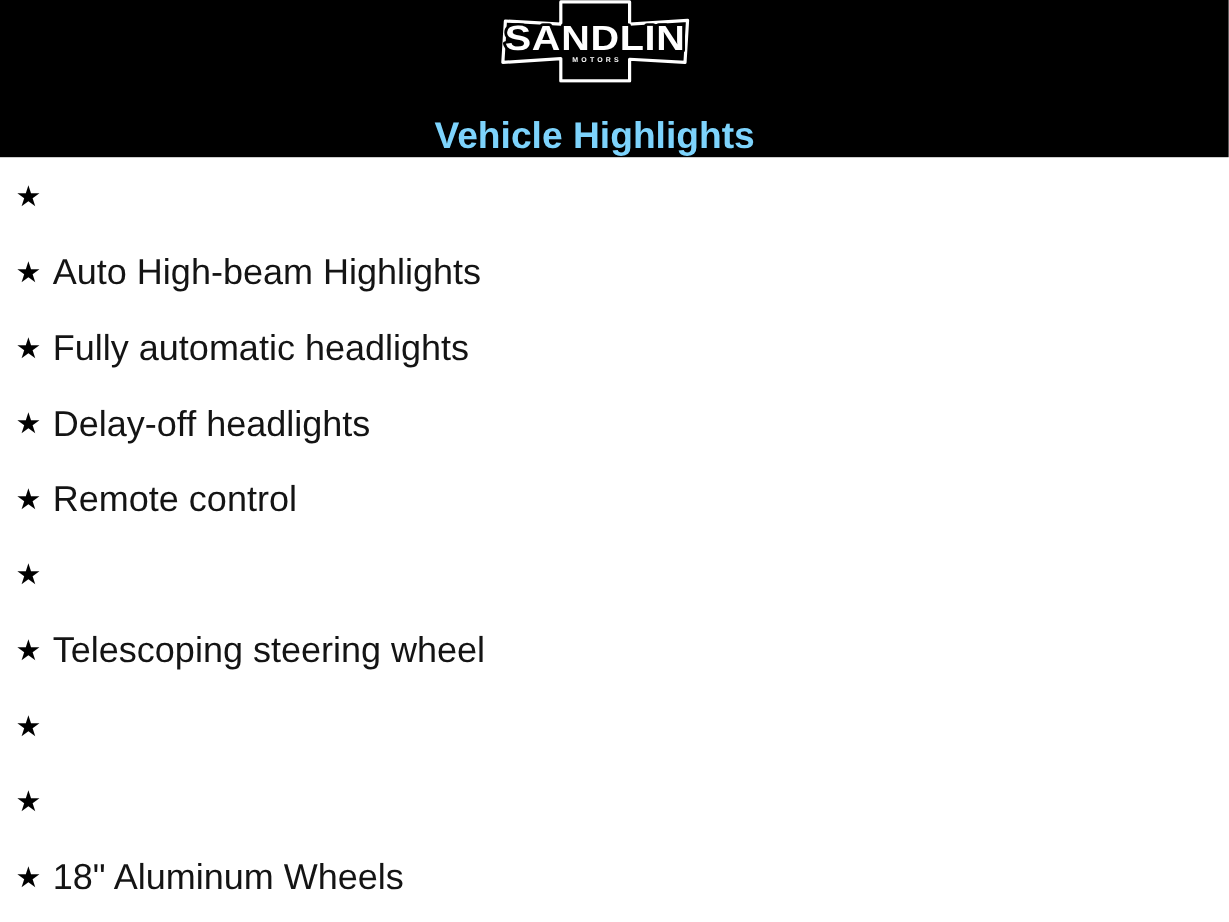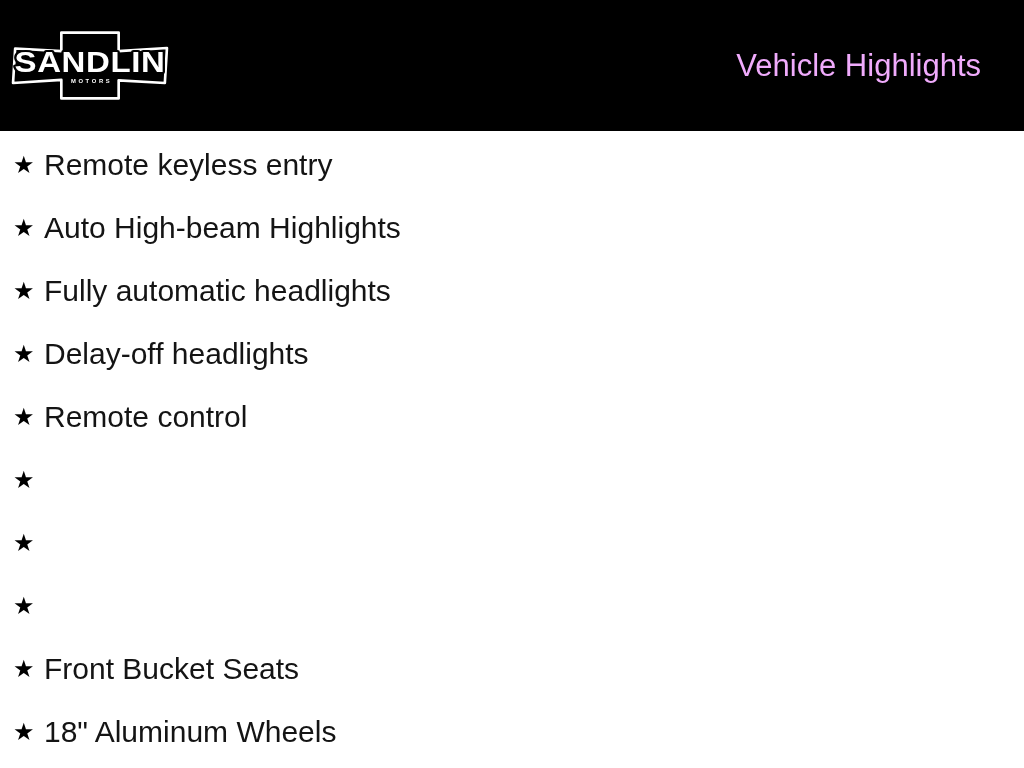--- a/index.html
+++ b/index.html
@@ -12,35 +12,36 @@
   .page { width: 1024px; height: 768px; }
 
   .header {
     height: 131px;
     background: #000000;
     display: flex;
     align-items: center;
     justify-content: space-between;
     padding: 0 43px 0 10px;
     box-sizing: border-box;
+    flex-direction: column;
   }
   .logo-wrap { display: block; }
   .logo-wrap svg { display: block; }
   .logo-main-text {
     font-family: "Liberation Sans", sans-serif;
     font-weight: 800;
   }
   .logo-sub-text {
     font-family: "Liberation Sans", sans-serif;
     font-weight: 700;
   }
   .page-title {
-    color: #f0abfc;
+    color: #7dd3fc;
     font-size: 31px;
-    font-weight: 400;
+    font-weight: 700;
     white-space: nowrap;
   }
 
   .highlights-list {
     list-style: none;
     margin: 0;
     padding: 2px 0 0 13px;
   }
   .item {
     height: 63px;
@@ -75,21 +76,20 @@
         <text class="logo-main-text" x="150" y="78" text-anchor="middle" font-size="55" letter-spacing="1" fill="#ffffff" stroke="#000000" stroke-width="8" paint-order="stroke" stroke-linejoin="round" textLength="284" lengthAdjust="spacingAndGlyphs">SANDLIN</text>
         <text class="logo-sub-text" x="153" y="98" text-anchor="middle" font-size="11" letter-spacing="5" fill="#ffffff" stroke="#000000" stroke-width="3" paint-order="stroke" stroke-linejoin="round">MOTORS</text>
       </svg>
     </div>
     <div class="page-title">Vehicle Highlights</div>
   </div>
 
   <ul class="highlights-list">
     <li class="item">
       <span class="star">★</span>
-      <span class="label">Remote keyless entry</span>
     </li>
     <li class="item">
       <span class="star">★</span>
       <span class="label">Auto High-beam Highlights</span>
     </li>
     <li class="item">
       <span class="star">★</span>
       <span class="label">Fully automatic headlights</span>
     </li>
     <li class="item">
@@ -98,27 +98,27 @@
     </li>
     <li class="item">
       <span class="star">★</span>
       <span class="label">Remote control</span>
     </li>
     <li class="item">
       <span class="star">★</span>
     </li>
     <li class="item">
       <span class="star">★</span>
+      <span class="label">Telescoping steering wheel</span>
     </li>
     <li class="item">
       <span class="star">★</span>
     </li>
     <li class="item">
       <span class="star">★</span>
-      <span class="label">Front Bucket Seats</span>
     </li>
     <li class="item">
       <span class="star">★</span>
       <span class="label">18" Aluminum Wheels</span>
     </li>
   </ul>
 
 </div>
 
 </body></html>

